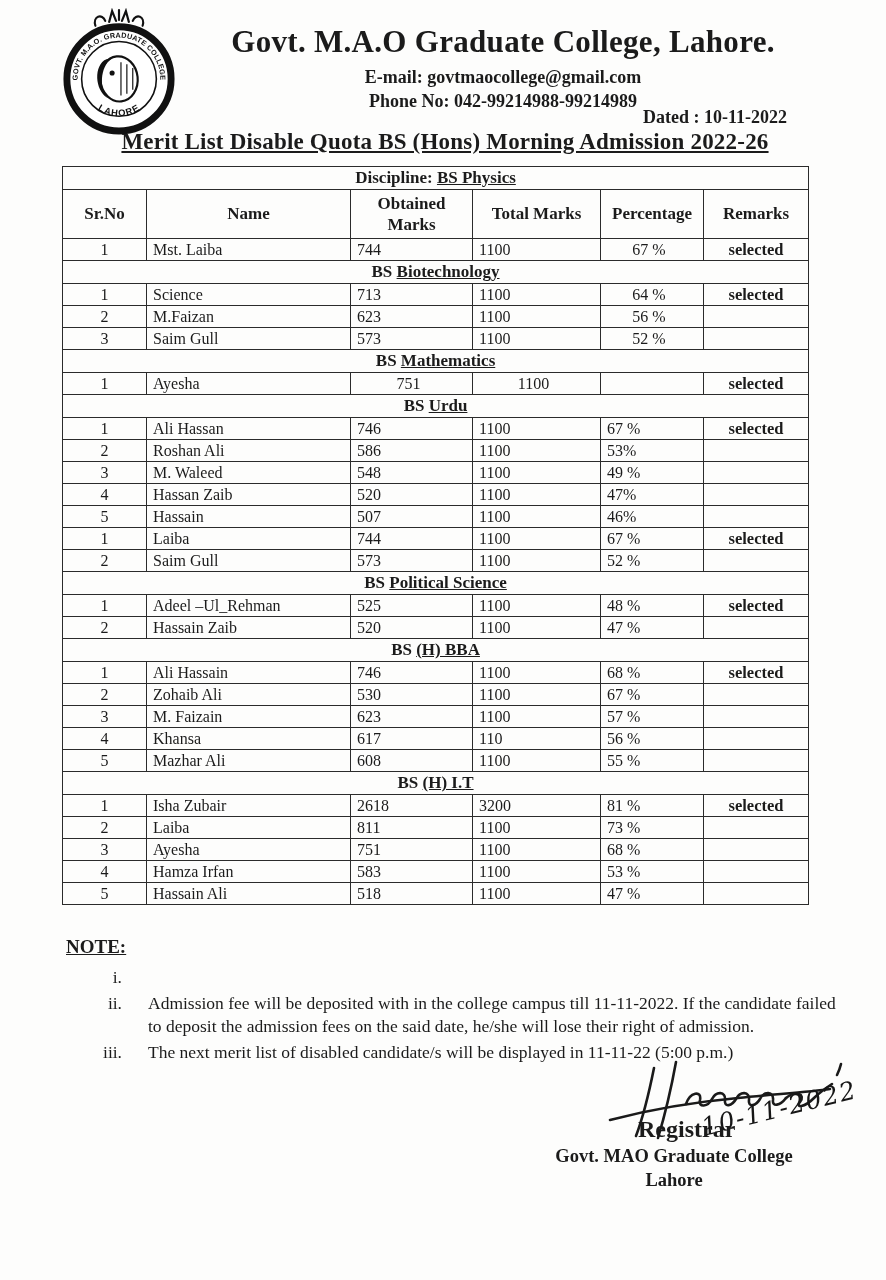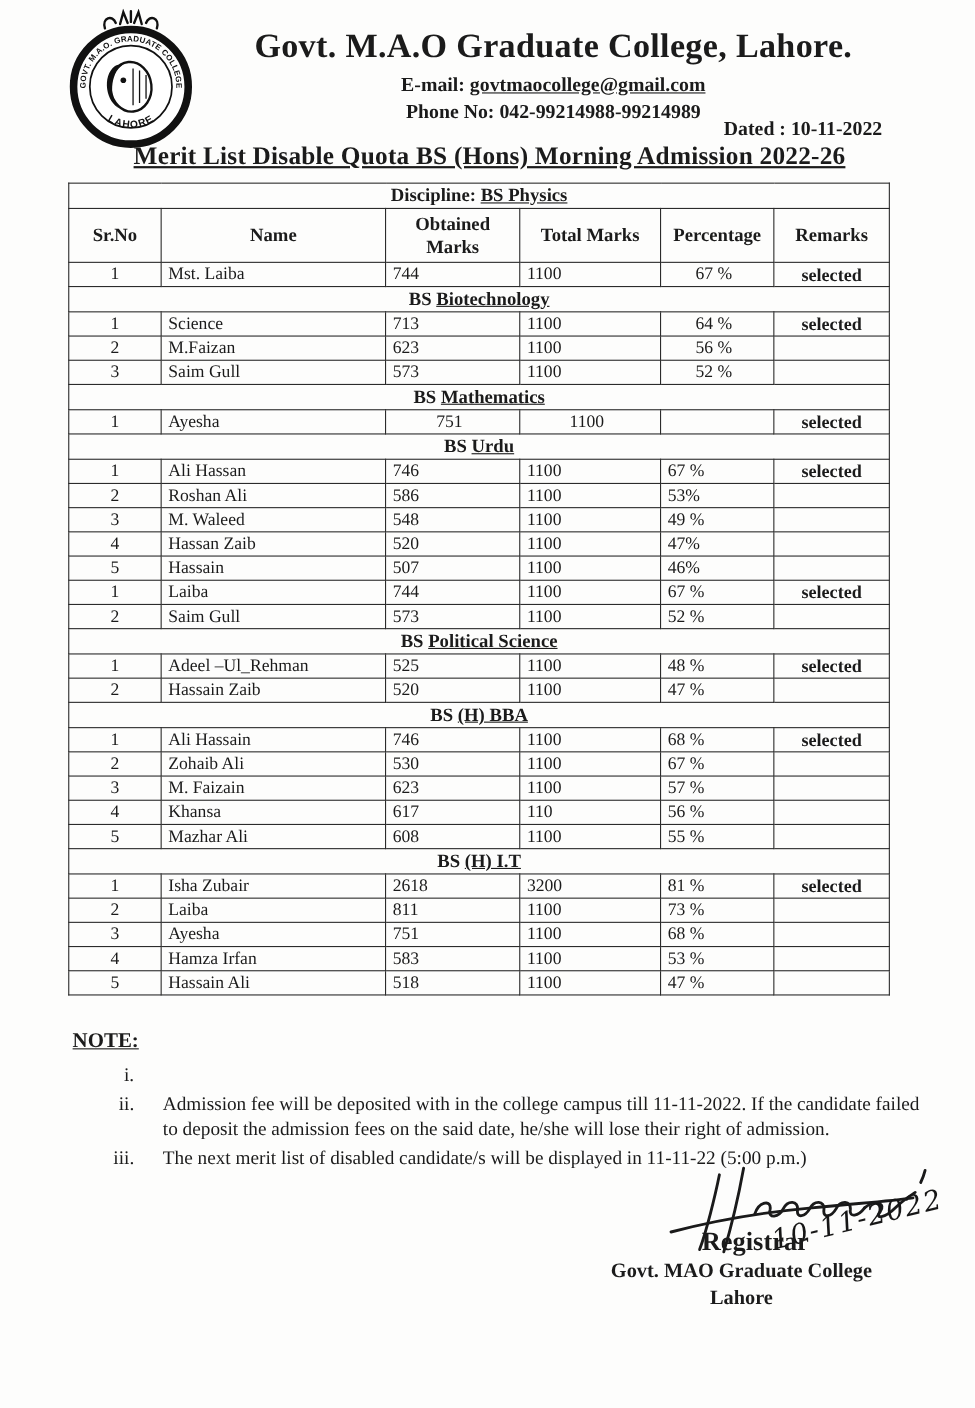--- a/index.html
+++ b/index.html
@@ -6,23 +6,23 @@
   .paper{
     position:relative;width:886px;height:1280px;background:#fdfdfc;
     font-family:"Liberation Serif", serif;color:#1b1b1b;overflow:hidden;
   }
   
   .header{position:absolute;top:8px;left:60px;right:58px;display:flex;}
   .logo{width:118px;height:130px;flex:none;}
   .head-text{flex:1;text-align:center;padding-top:16px;}
   .college-name{font-size:31px;font-weight:bold;margin:0;letter-spacing:.3px;}
   .email-line{font-size:18px;font-weight:bold;margin-top:7px;}
-  .email-addr{text-decoration:underline;}
+  .email-addr{}
   .phone-line{font-size:18px;font-weight:bold;margin-top:3px;}
-  .dated{position:absolute;top:107px;right:84px;font-size:18px;font-weight:bold;margin-left:10px;}
+  .dated{position:absolute;top:107px;right:99px;font-size:18px;font-weight:bold;margin-left:10px;}
   .doc-title{position:absolute;top:129px;left:62px;right:58px;text-align:center;
     font-size:23px;font-weight:bold;text-decoration:underline;margin:0;letter-spacing:.2px;}
   
   .merit-table{position:absolute;top:166px;left:62px;width:746px;
     border-collapse:collapse;table-layout:fixed;font-size:16px;border-radius:10px;}
   .merit-table td,.merit-table th{border:1.4px solid #2b2b2b;overflow:hidden;white-space:nowrap;}
   .section-row td{height:22px;text-align:center;font-weight:bold;font-size:17px;padding:0;}
   .section-row .u{text-decoration:underline;}
   .head-row th{height:48px;font-size:17px;font-weight:bold;text-align:center;
     vertical-align:middle;line-height:1.25;white-space:normal;padding:0 4px;}

